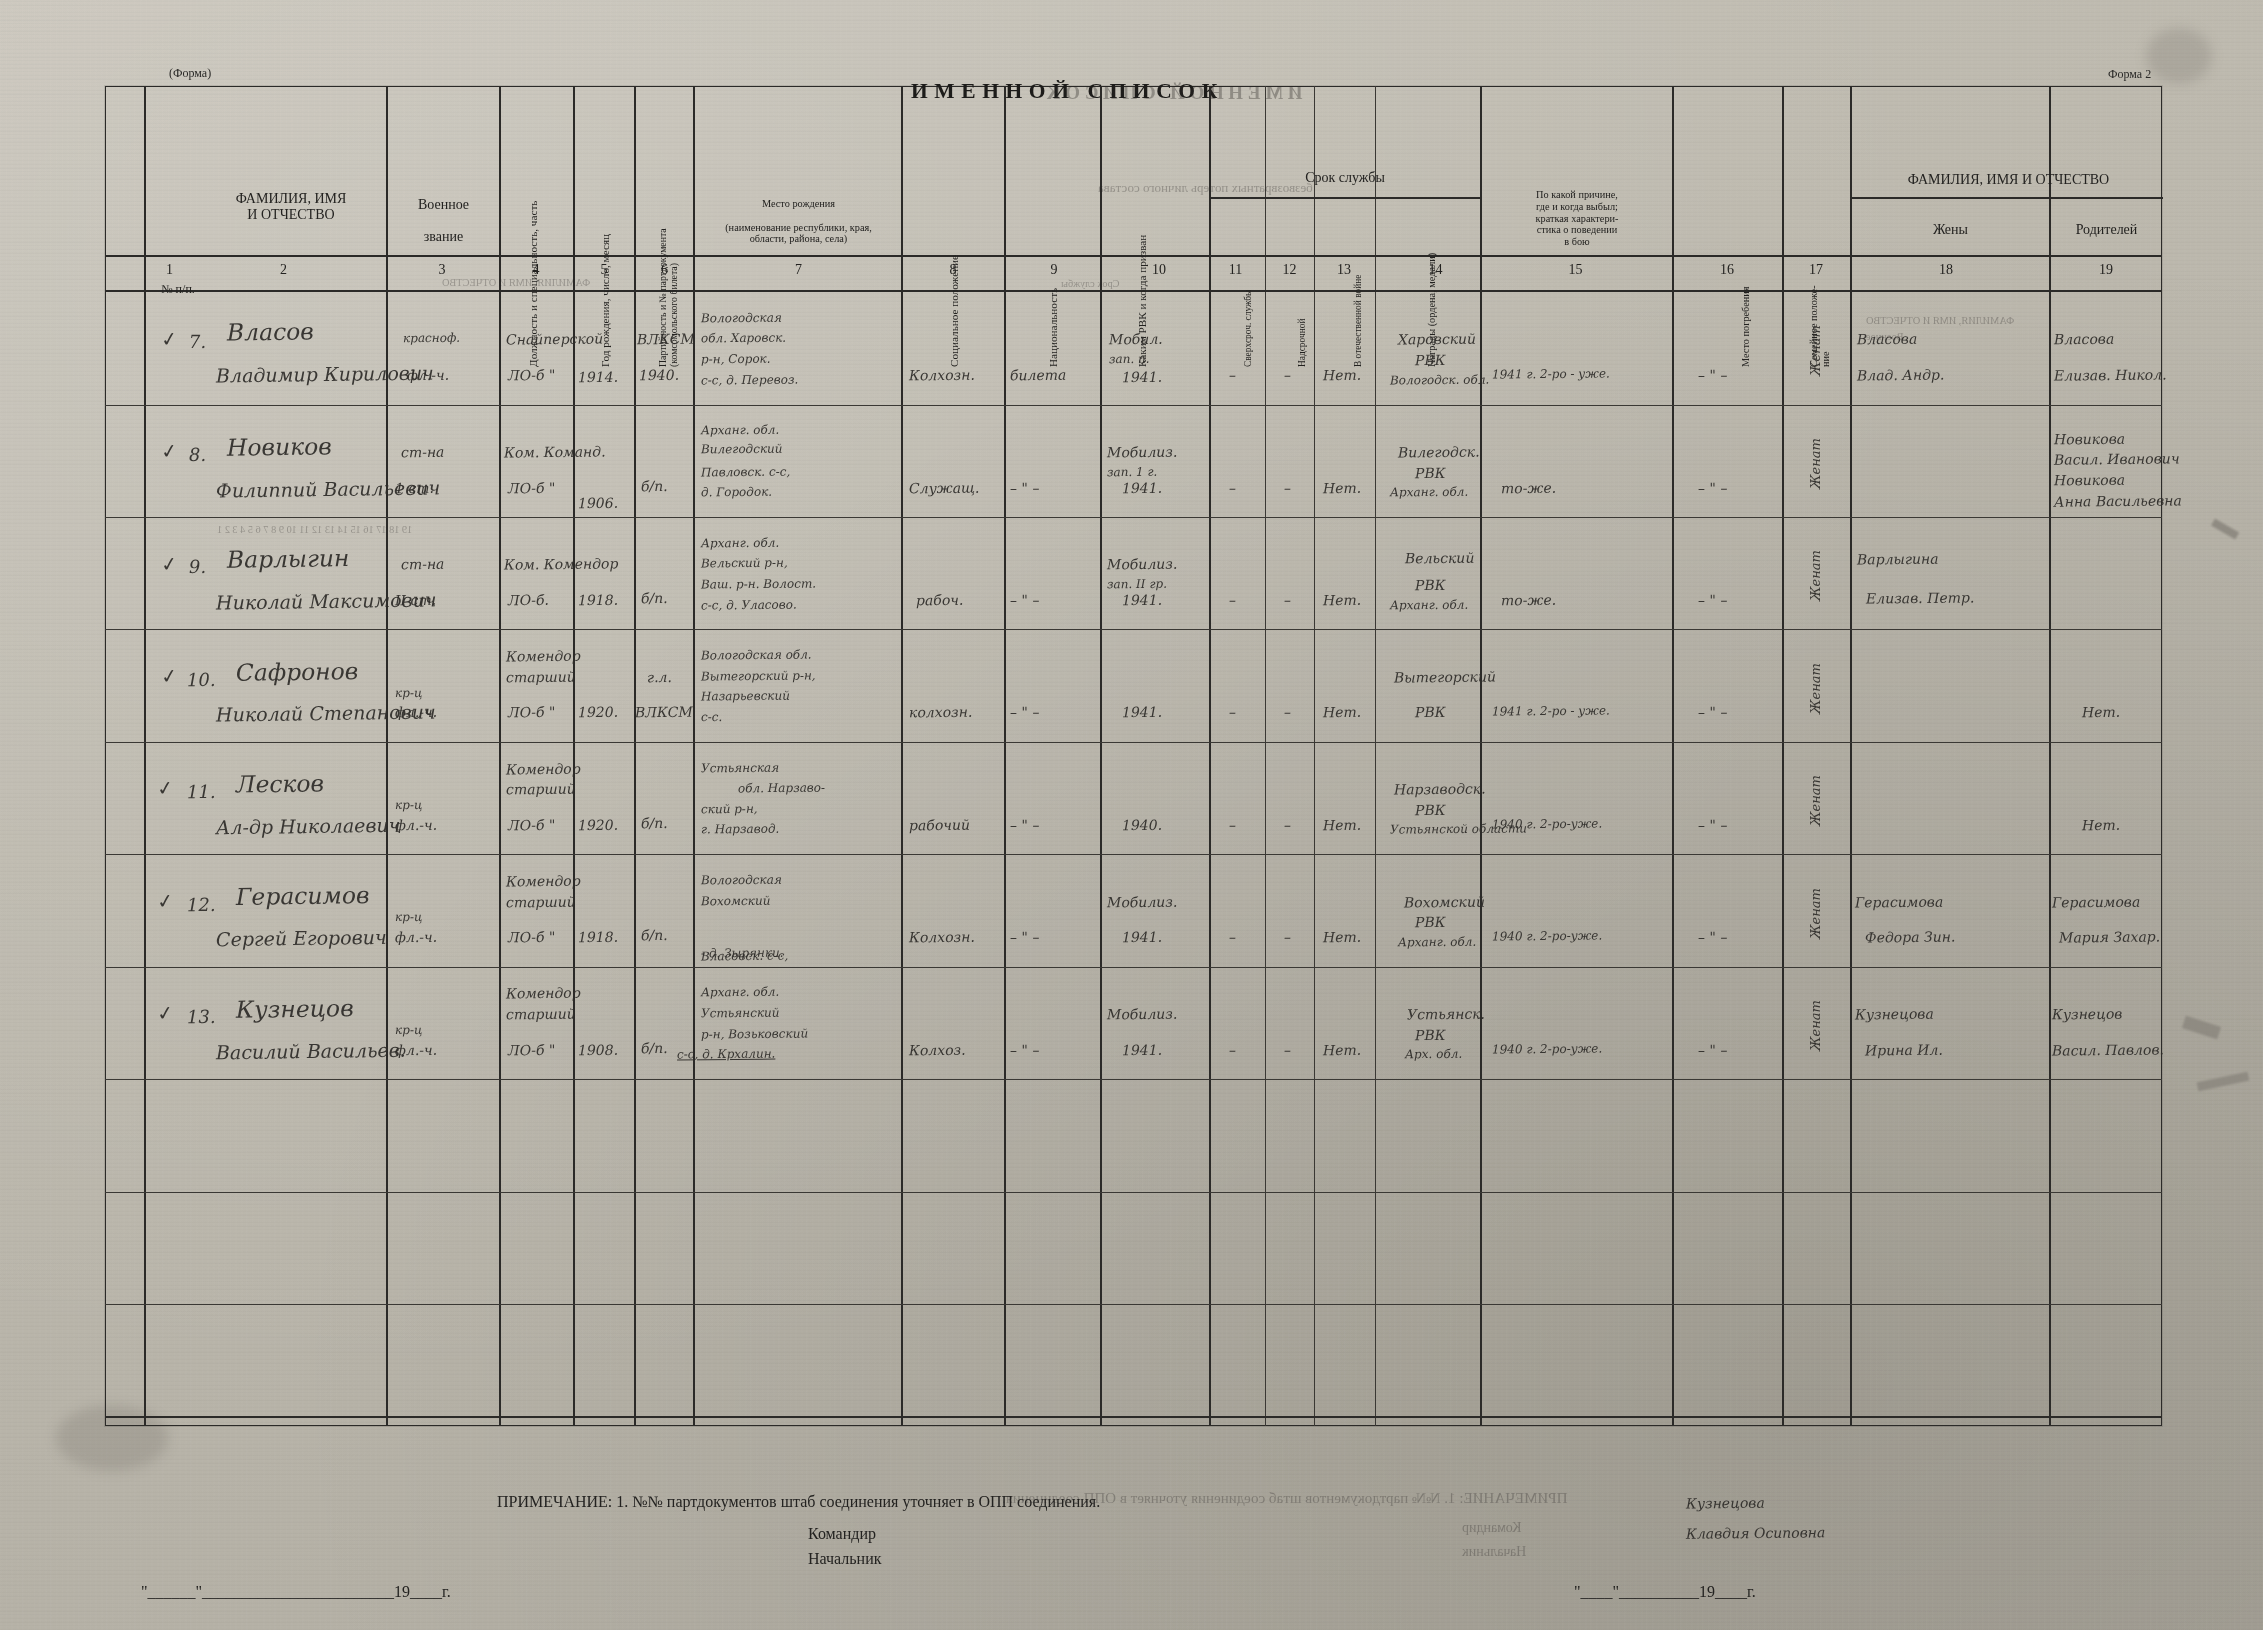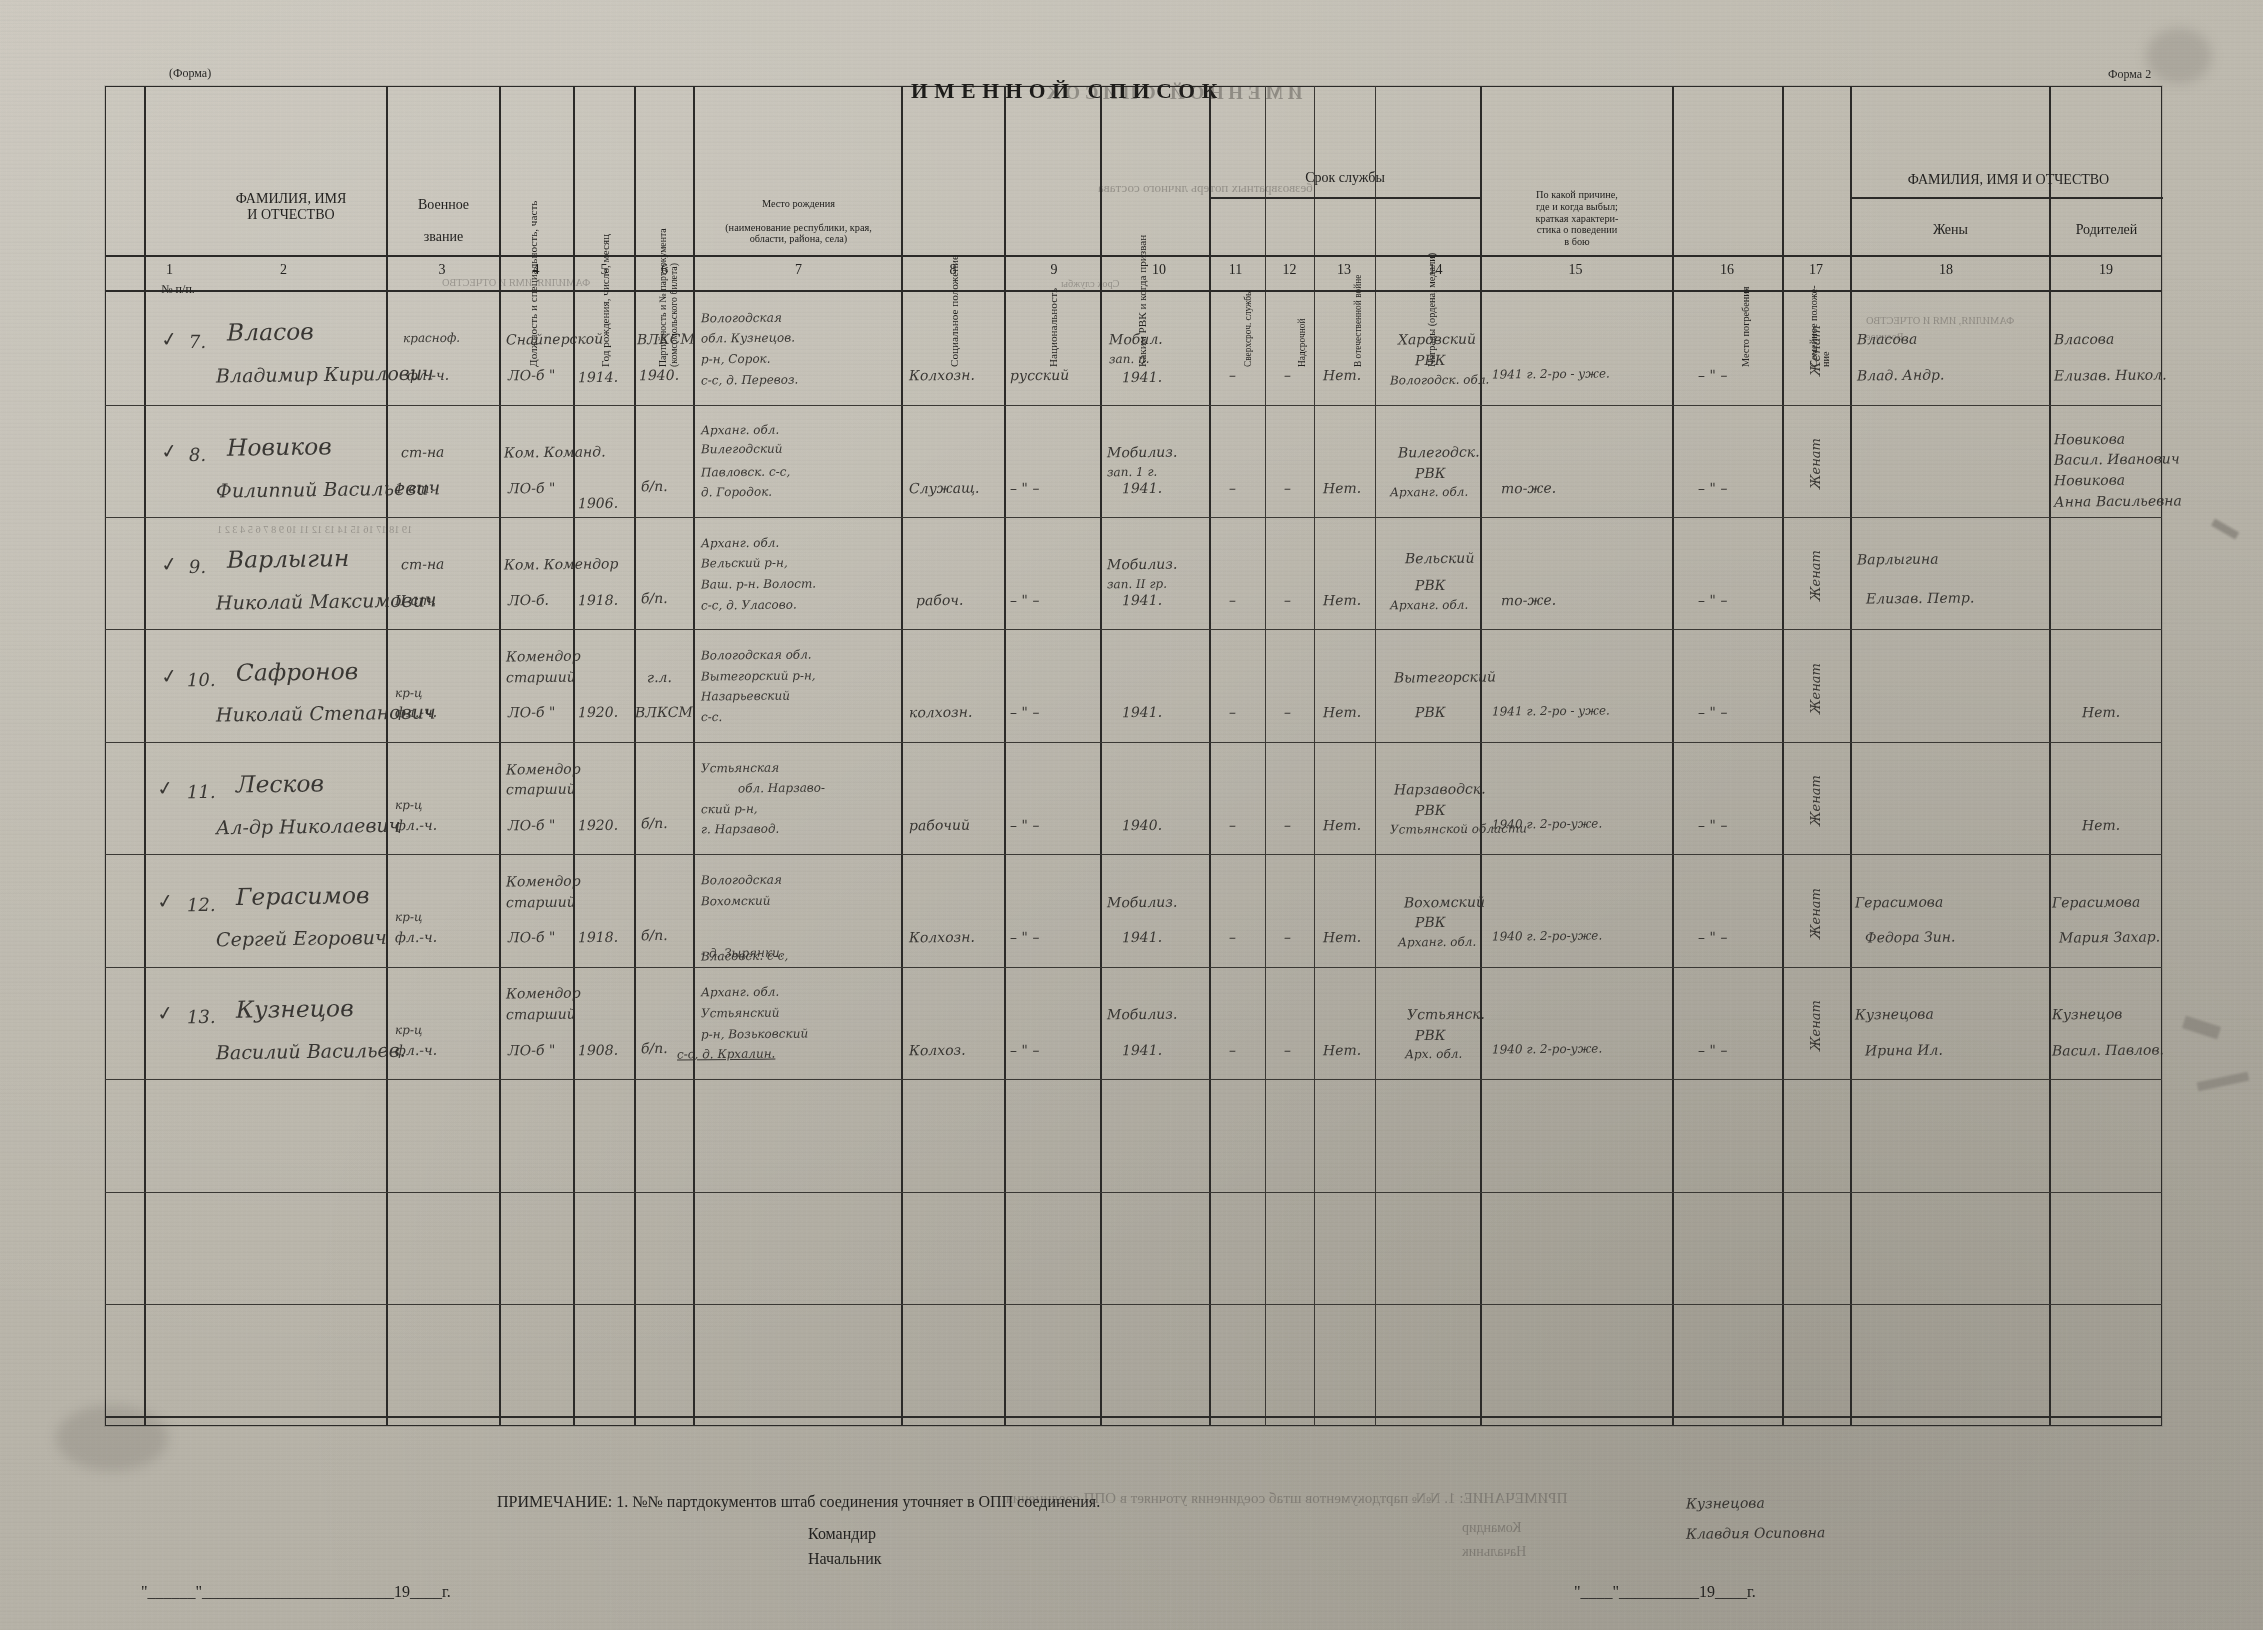--- a/index.html
+++ b/index.html
@@ -254,25 +254,25 @@
   <div class="hw" style="left:122px;top:232px;font-size:23.4px;">Власов</div>
   <div class="hw" style="left:111px;top:277px;font-size:19px;">Владимир Кирилович</div>
   <div class="hw xs" style="left:298px;top:245px;">красноф.</div>
   <div class="hw s" style="left:302px;top:281px;">фл.-ч.</div>
   <div class="hw s" style="left:401px;top:245px;">Снайперской</div>
   <div class="hw s" style="left:403px;top:281px;">ЛО-б "</div>
   <div class="hw s" style="left:473px;top:283px;">1914.</div>
   <div class="hw s" style="left:532px;top:245px;">ВЛКСМ</div>
   <div class="hw s" style="left:534px;top:281px;">1940.</div>
   <div class="hw xs" style="left:596px;top:225px;">Вологодская</div>
-  <div class="hw xs" style="left:596px;top:245px;">обл. Кузнецов.</div>
+  <div class="hw xs" style="left:596px;top:245px;">обл. Харовск.</div>
   <div class="hw xs" style="left:596px;top:266px;">р-н, Сорок.</div>
   <div class="hw xs" style="left:596px;top:287px;">с-с, д. Перевоз.</div>
   <div class="hw s" style="left:804px;top:281px;">Колхозн.</div>
-  <div class="hw s" style="left:905px;top:281px;">русский</div>
+  <div class="hw s" style="left:905px;top:281px;">билета</div>
   <div class="hw s" style="left:1004px;top:245px;">Мобил.</div>
   <div class="hw xs" style="left:1004px;top:266px;">зап. п.</div>
   <div class="hw s" style="left:1017px;top:283px;">1941.</div>
   <div class="hw s" style="left:1124px;top:281px;">–</div>
   <div class="hw s" style="left:1179px;top:281px;">–</div>
   <div class="hw s" style="left:1218px;top:281px;">Нет.</div>
   <div class="hw s" style="left:1293px;top:245px;">Харовский</div>
   <div class="hw s" style="left:1310px;top:266px;">РВК</div>
   <div class="hw xs" style="left:1285px;top:287px;">Вологодск. обл.</div>
   <div class="hw xs" style="left:1387px;top:281px;">1941 г. 2-ро - уже.</div>

